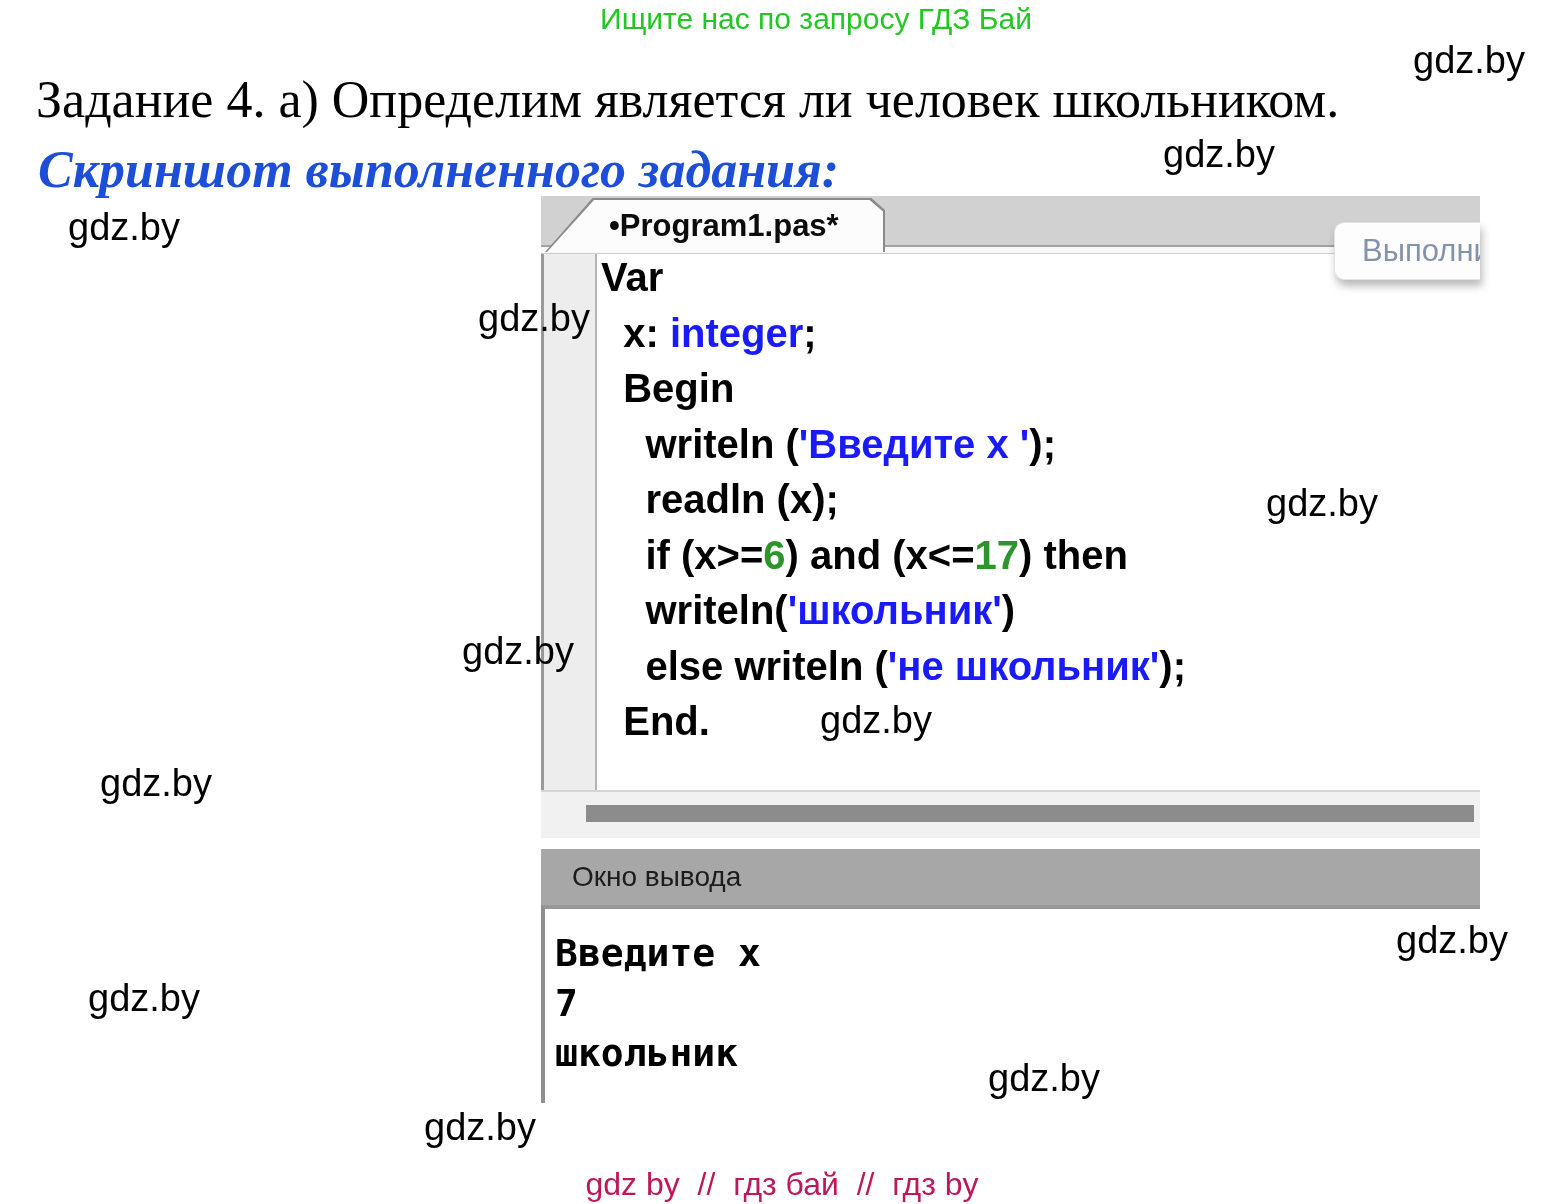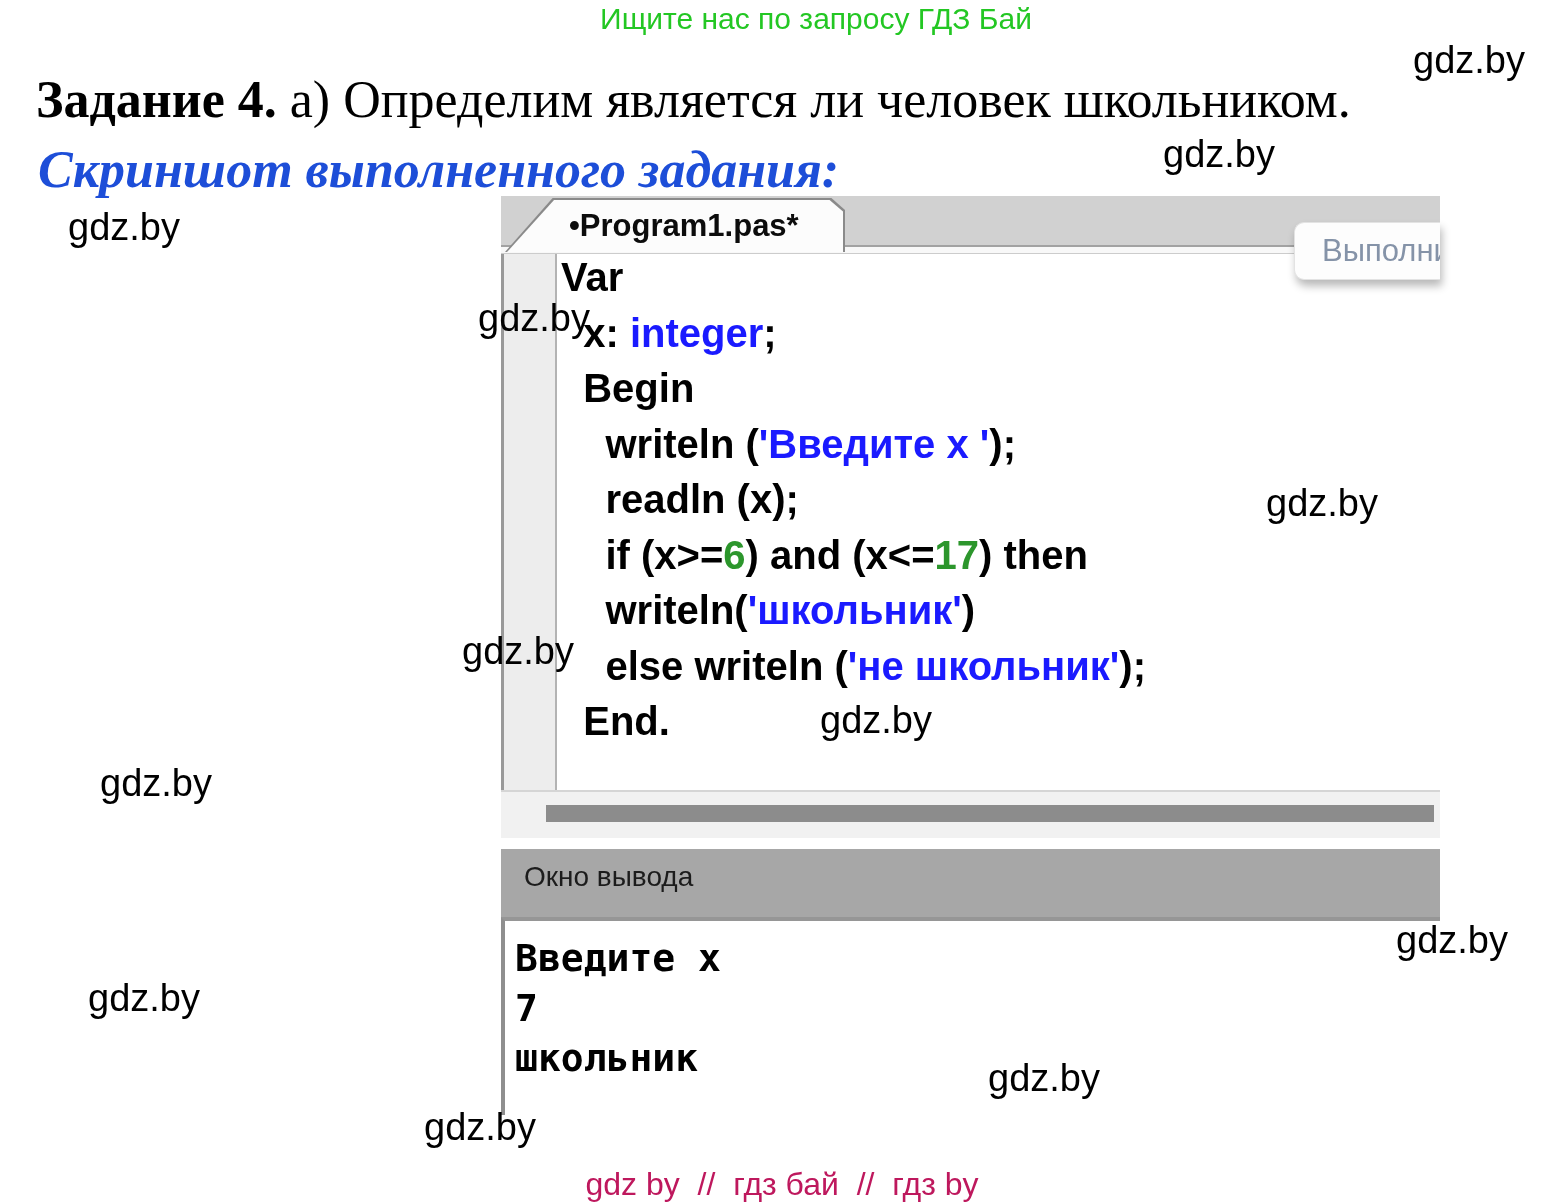--- a/index.html
+++ b/index.html
@@ -9,26 +9,26 @@
   
   .promo{position:absolute;top:2px;left:0;width:100%;text-align:center;
          font-size:30px;color:#23c723;white-space:nowrap;padding-left:34px;}
 
   
   .wm{position:absolute;font-size:38px;color:#000;line-height:30px;white-space:nowrap;}
 
   
   .title{position:absolute;left:36px;top:70px;font-family:"Liberation Serif",serif;
          font-size:52px;line-height:60px;color:#000;white-space:nowrap;}
-  .title .tb{font-weight:bold;margin-top:48px;}
+  .title .tb{font-weight:normal;margin-top:48px;}
   .subtitle{position:absolute;left:38px;top:140px;font-family:"Liberation Serif",serif;
             font-size:52px;line-height:60px;font-weight:bold;font-style:italic;color:#1d4ed8;white-space:nowrap;}
 
   
-  .ide{position:absolute;left:501px;top:196px;width:939px;height:907px;background:#1d4ed8;}
+  .ide{position:absolute;left:541px;top:196px;width:939px;height:907px;background:#1d4ed8;}
   .tabbar{height:49px;background:#d1d1d1;}
   .strip-edge{height:6px;background:#f8f8f8;border-top:2px solid #a2a2a2;border-bottom:1px solid #cccccc;}
 
   .tab{position:absolute;left:4px;top:2px;width:340px;height:54px;z-index:2;
        clip-path:polygon(14% 0,96% 0,100% 22%,100% 100%,0 100%);background:#8a8a8a;}
   .tab-inner{position:absolute;left:2px;right:2px;top:2px;bottom:0;background:#fcfcfc;
              clip-path:polygon(14% 0,96% 0,100% 22%,100% 100%,0 100%);}
   .tab-label{position:absolute;left:64px;top:0;height:54px;line-height:56px;
              font-weight:bold;font-size:31px;color:#0c0c0c;white-space:nowrap;}
 
@@ -43,25 +43,25 @@
   pre.code{margin:-4px 0 0 0;padding:0 0 0 4px;font-family:Liberation Sans, sans-serif;
            font-weight:bold;font-size:40px;line-height:55.5px;color:#000;}
   pre.code .c-t{color:#1a1aff;}
   pre.code .c-s{color:#1a1aff;margin-top:22px;}
   pre.code .c-n{color:#2c962c;}
 
   .hscroll{position:relative;height:48px;background:#f1f1f1;border-top:2px solid #d5d5d5;box-sizing:border-box;}
   .thumb{position:absolute;left:45px;right:6px;top:13px;height:17px;background:#8c8c8c;}
   .gap{height:11px;background:#ffffff;}
 
-  .out-header{height:68px;background:#a7a7a7;font-size:28px;color:#1c1c1c;
-              line-height:56px;padding-left:23px;box-sizing:border-box;}
+  .out-header{height:56px;background:#a7a7a7;font-size:28px;color:#1c1c1c;
+              line-height:56px;padding-left:31px;box-sizing:border-box;}
   .out-area{height:198px;background:#fff;border-top:4px solid #969696;border-left:4px solid #8f8f8f;
             box-sizing:border-box;}
-  pre.out{margin:0;padding:12px 0 0 10px;font-family:"DejaVu Sans Mono",monospace;
+  pre.out{margin:0;padding:19px 0 0 10px;font-family:"DejaVu Sans Mono",monospace;
           font-weight:bold;font-size:38px;line-height:50px;color:#000;}
 
   
   .footer{position:absolute;top:1166px;left:0;width:100%;text-align:center;
           font-size:32px;color:#be185d;white-space:pre;}
 </style>
 </head>
 <body>
 
 <div class="page">

